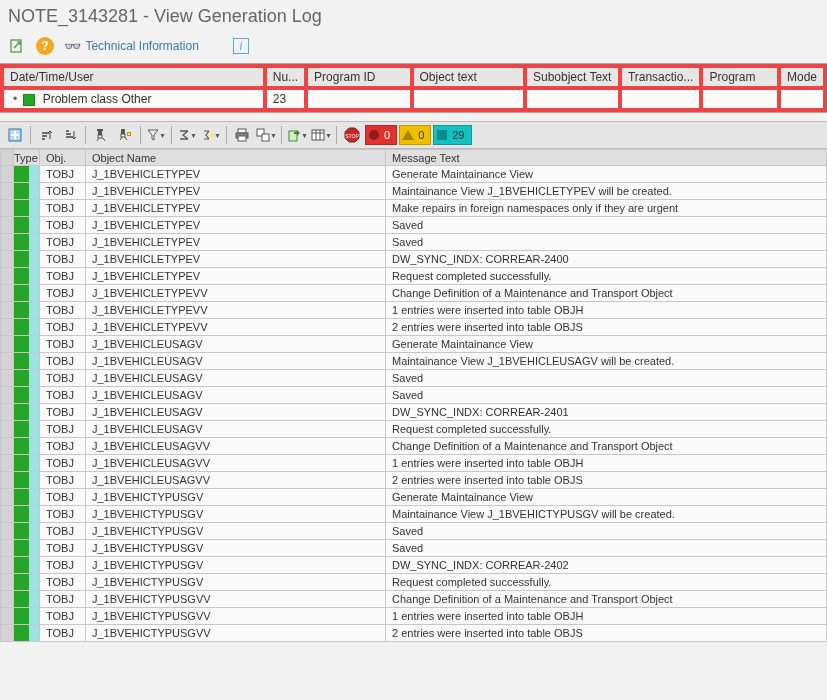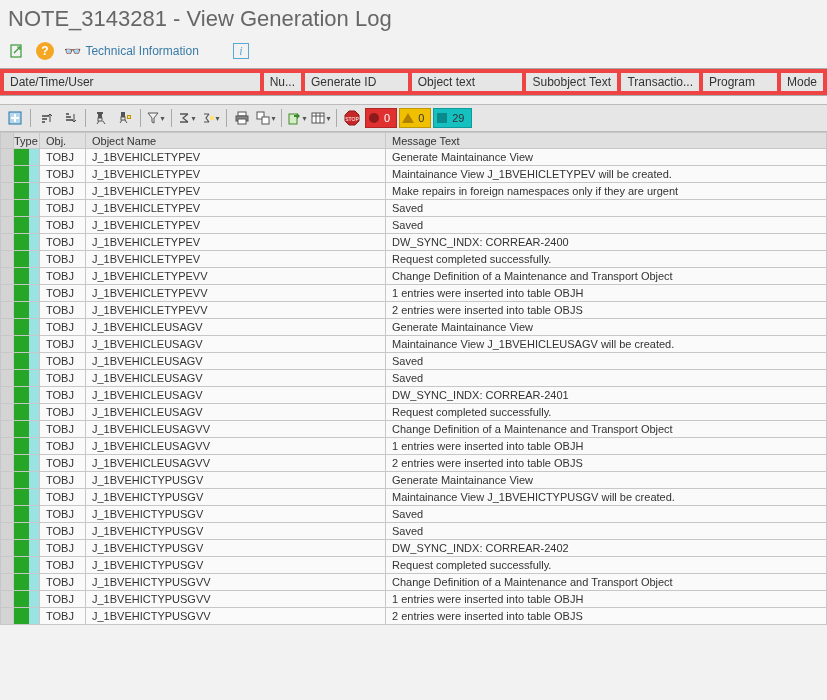--- a/index.html
+++ b/index.html
@@ -6,21 +6,21 @@
   body {
     margin: 0;
     font-family: Arial, sans-serif;
     font-size: 12px;
     background: #f2f2f2;
     color: #333;
     width: 827px;
     overflow: hidden;
   }
   .title-bar {
-    font-size: 22px;
+    font-size: 18px;
     color: #666;
     padding: 6px 8px;
     font-weight: normal;
   }
   .main-toolbar {
     display: flex;
     align-items: center;
     gap: 10px;
     padding: 4px 8px 8px;
     border-bottom: 1px solid #aaa;
@@ -205,29 +205,43 @@
   <span style="width:14px"></span>
   <span class="info-box">i</span>
 </div>
 
 <div class="top-grid">
   <table>
     <thead>
       <tr>
         <th style="width:280px">Date/Time/User</th>
         <th style="width:40px">Nu...</th>
-        <th style="width:110px">Generate ID</th>
+        <th style="width:110px">Program ID</th>
         <th style="width:120px">Object text</th>
         <th style="width:95px">Subobject Text</th>
         <th style="width:75px">Transactio...</th>
         <th style="width:80px">Program</th>
         <th>Mode</th>
       </tr>
     </thead>
     <tbody>
+      <tr>
+        <td class="tree-cell tree-indent">
+          <span class="tree-bullet">•</span>
+          <span class="tree-indicator"></span>
+          <span>Problem class Other</span>
+        </td>
+        <td class="num-col">23</td>
+        <td></td>
+          <td></td>
+          <td></td>
+          <td></td>
+          <td></td>
+          <td></td>
+      </tr>
     </tbody>
   </table>
 </div>
 
 <div class="alv-toolbar">
   <span class="tb-btn">
       <svg width="14" height="14" viewBox="0 0 14 14">
         <rect x="1" y="1" width="12" height="12" fill="#b7d7ec" stroke="#2673a6"></rect>
         <rect x="6" y="3" width="2" height="8" fill="#fff"></rect>
         <rect x="3" y="6" width="8" height="2" fill="#fff"></rect>

